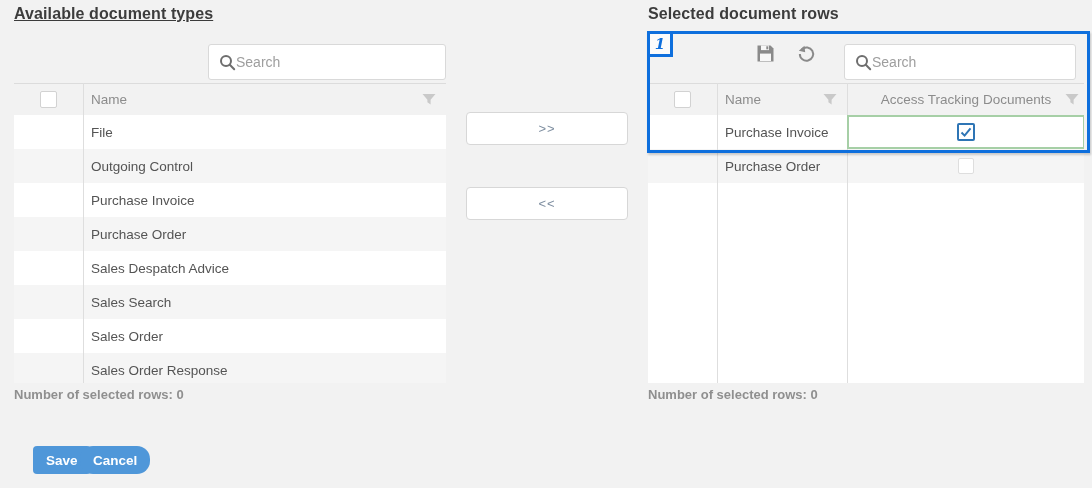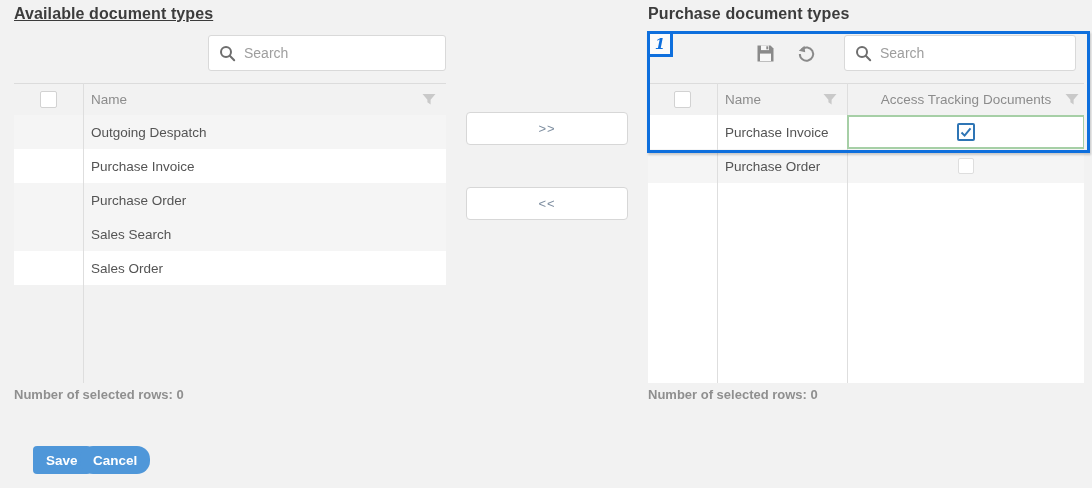--- a/index.html
+++ b/index.html
@@ -14,21 +14,21 @@
   }
   .abs { position:absolute; }
 
   .panel-title {
     font-size:16px; font-weight:bold; color:#3c3c3c; letter-spacing:.1px;
   }
 
   
   .searchbox {
     background:#fff; border:1px solid #d9d9d9; border-radius:3px;
-    display:flex; align-items:center; padding:0 10px; gap:8px;
+    display:flex; align-items:center; padding:0 10px; margin-top:9px;
   }
   .searchbox input {
     border:none; outline:none; flex:1; font-family:inherit;
     font-size:14px; color:#555; background:transparent; min-width:0;
   }
   .searchbox input::placeholder { color:#9e9e9e; }
 
   
   .dtable { background:transparent; overflow:hidden; }
   .thead {
@@ -111,58 +111,76 @@
     <div class="col-name">
       <span>Name</span>
       <span style="display:flex;">
         <svg width="14" height="13" viewBox="0 0 14 13">
             <path d="M0.5 1 H13.5 L8.6 6.8 V11.6 L5.4 9.2 V6.8 Z" fill="#c9c9c9"></path>
           </svg>
       </span>
     </div>
   </div>
 
-  <div class="trow alt">
-    <div class="col-check" style="width:69px;"></div>
-    <div class="col-name">
-        <span>Outgoing Despatch</span>
+  <div class="trow">
+    <div class="col-check" style="width:69px;"></div>
+    <div class="col-name">
+        <span>File</span>
+      </div>
+  </div>
+  <div class="trow alt">
+    <div class="col-check" style="width:69px;"></div>
+    <div class="col-name">
+        <span>Outgoing Control</span>
       </div>
   </div>
   <div class="trow">
     <div class="col-check" style="width:69px;"></div>
     <div class="col-name">
         <span>Purchase Invoice</span>
       </div>
   </div>
   <div class="trow alt">
     <div class="col-check" style="width:69px;"></div>
     <div class="col-name">
         <span>Purchase Order</span>
       </div>
   </div>
+  <div class="trow">
+    <div class="col-check" style="width:69px;"></div>
+    <div class="col-name">
+        <span>Sales Despatch Advice</span>
+      </div>
+  </div>
   <div class="trow alt">
     <div class="col-check" style="width:69px;"></div>
     <div class="col-name">
         <span>Sales Search</span>
       </div>
   </div>
   <div class="trow">
     <div class="col-check" style="width:69px;"></div>
     <div class="col-name">
         <span>Sales Order</span>
+      </div>
+  </div>
+  <div class="trow alt">
+    <div class="col-check" style="width:69px;"></div>
+    <div class="col-name">
+        <span>Sales Order Response</span>
       </div>
   </div>
 </div>
 
 <div class="abs rowcount" style="left:14px; top:387px;">Number of selected rows: 0</div>
 
 <button class="abs transfer-btn" style="left:466px; top:112px;">&gt;&gt;</button>
 <button class="abs transfer-btn" style="left:466px; top:187px;">&lt;&lt;</button>
 
-<div class="abs panel-title" style="left:648px; top:5px;">Purchase document types</div>
+<div class="abs panel-title" style="left:648px; top:5px;">Selected document rows</div>
 
 <div class="abs tool-icon" style="left:754px; top:42px;">
   <span style="display:flex;">
     <svg width="19" height="19" viewBox="0 0 19 19">
       <path d="M1.5 1.5 h13 l3 3 v13 h-16 z" fill="#8a8a8a"></path>
       <rect x="5" y="1.5" width="8" height="4.6" fill="#f7f7f7"></rect>
       <rect x="10.3" y="2.3" width="2" height="3" fill="#8a8a8a"></rect>
       <rect x="4" y="9.6" width="11" height="7.4" fill="#f7f7f7"></rect>
     </svg>
   </span>

